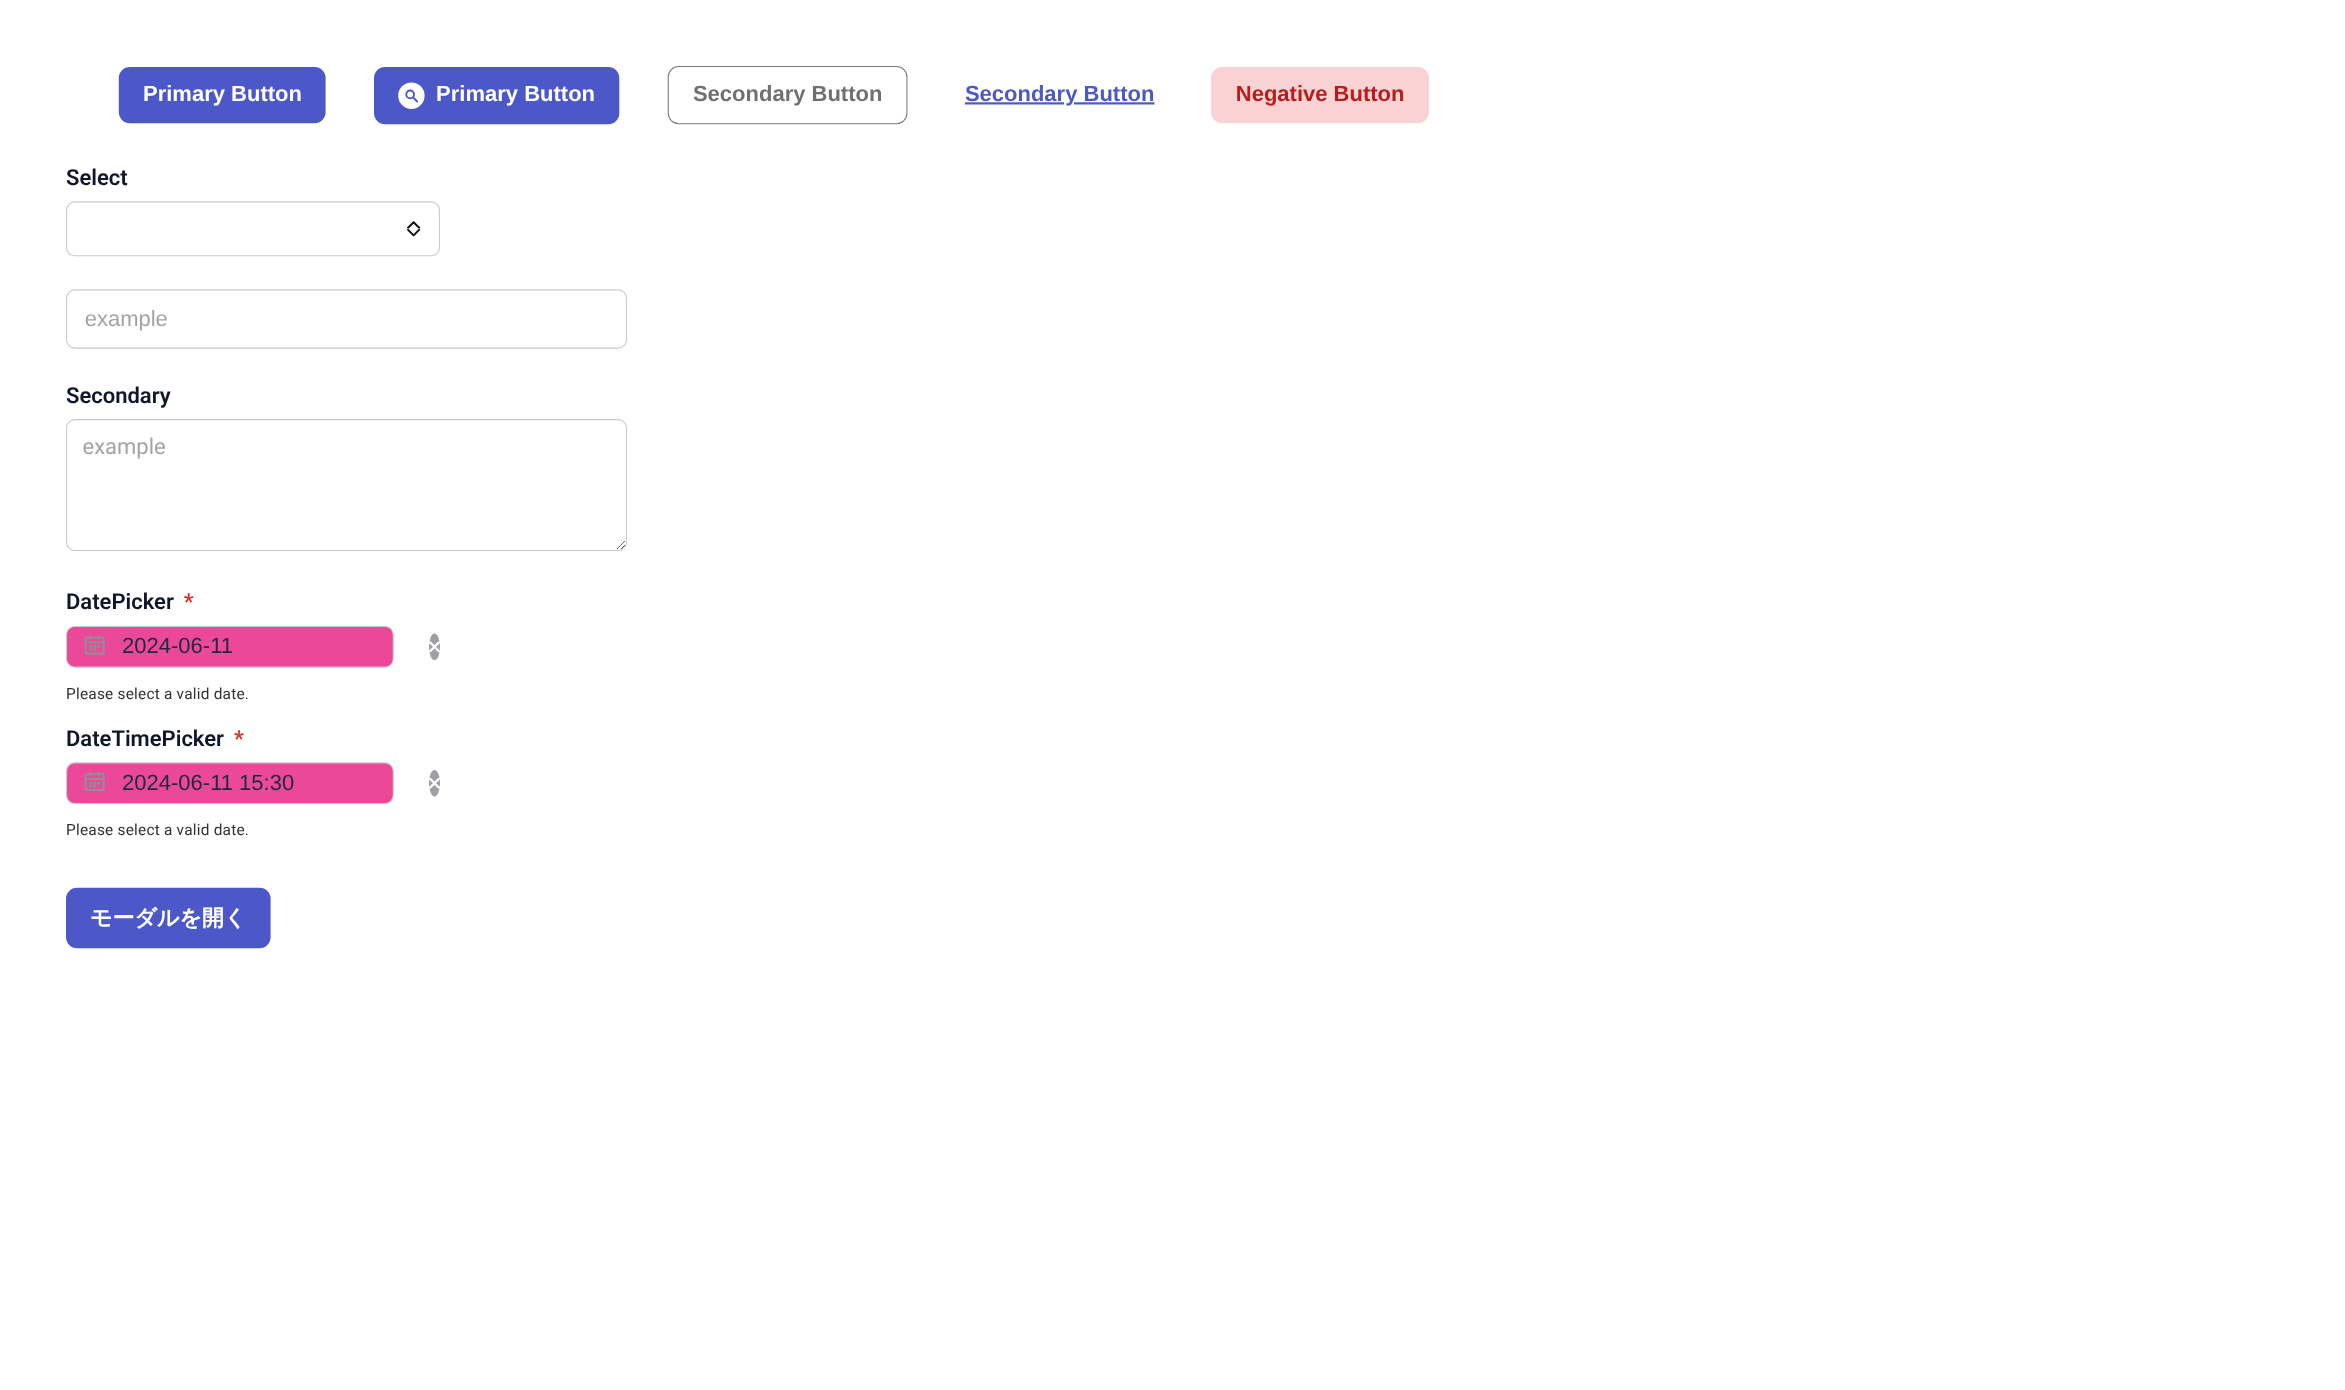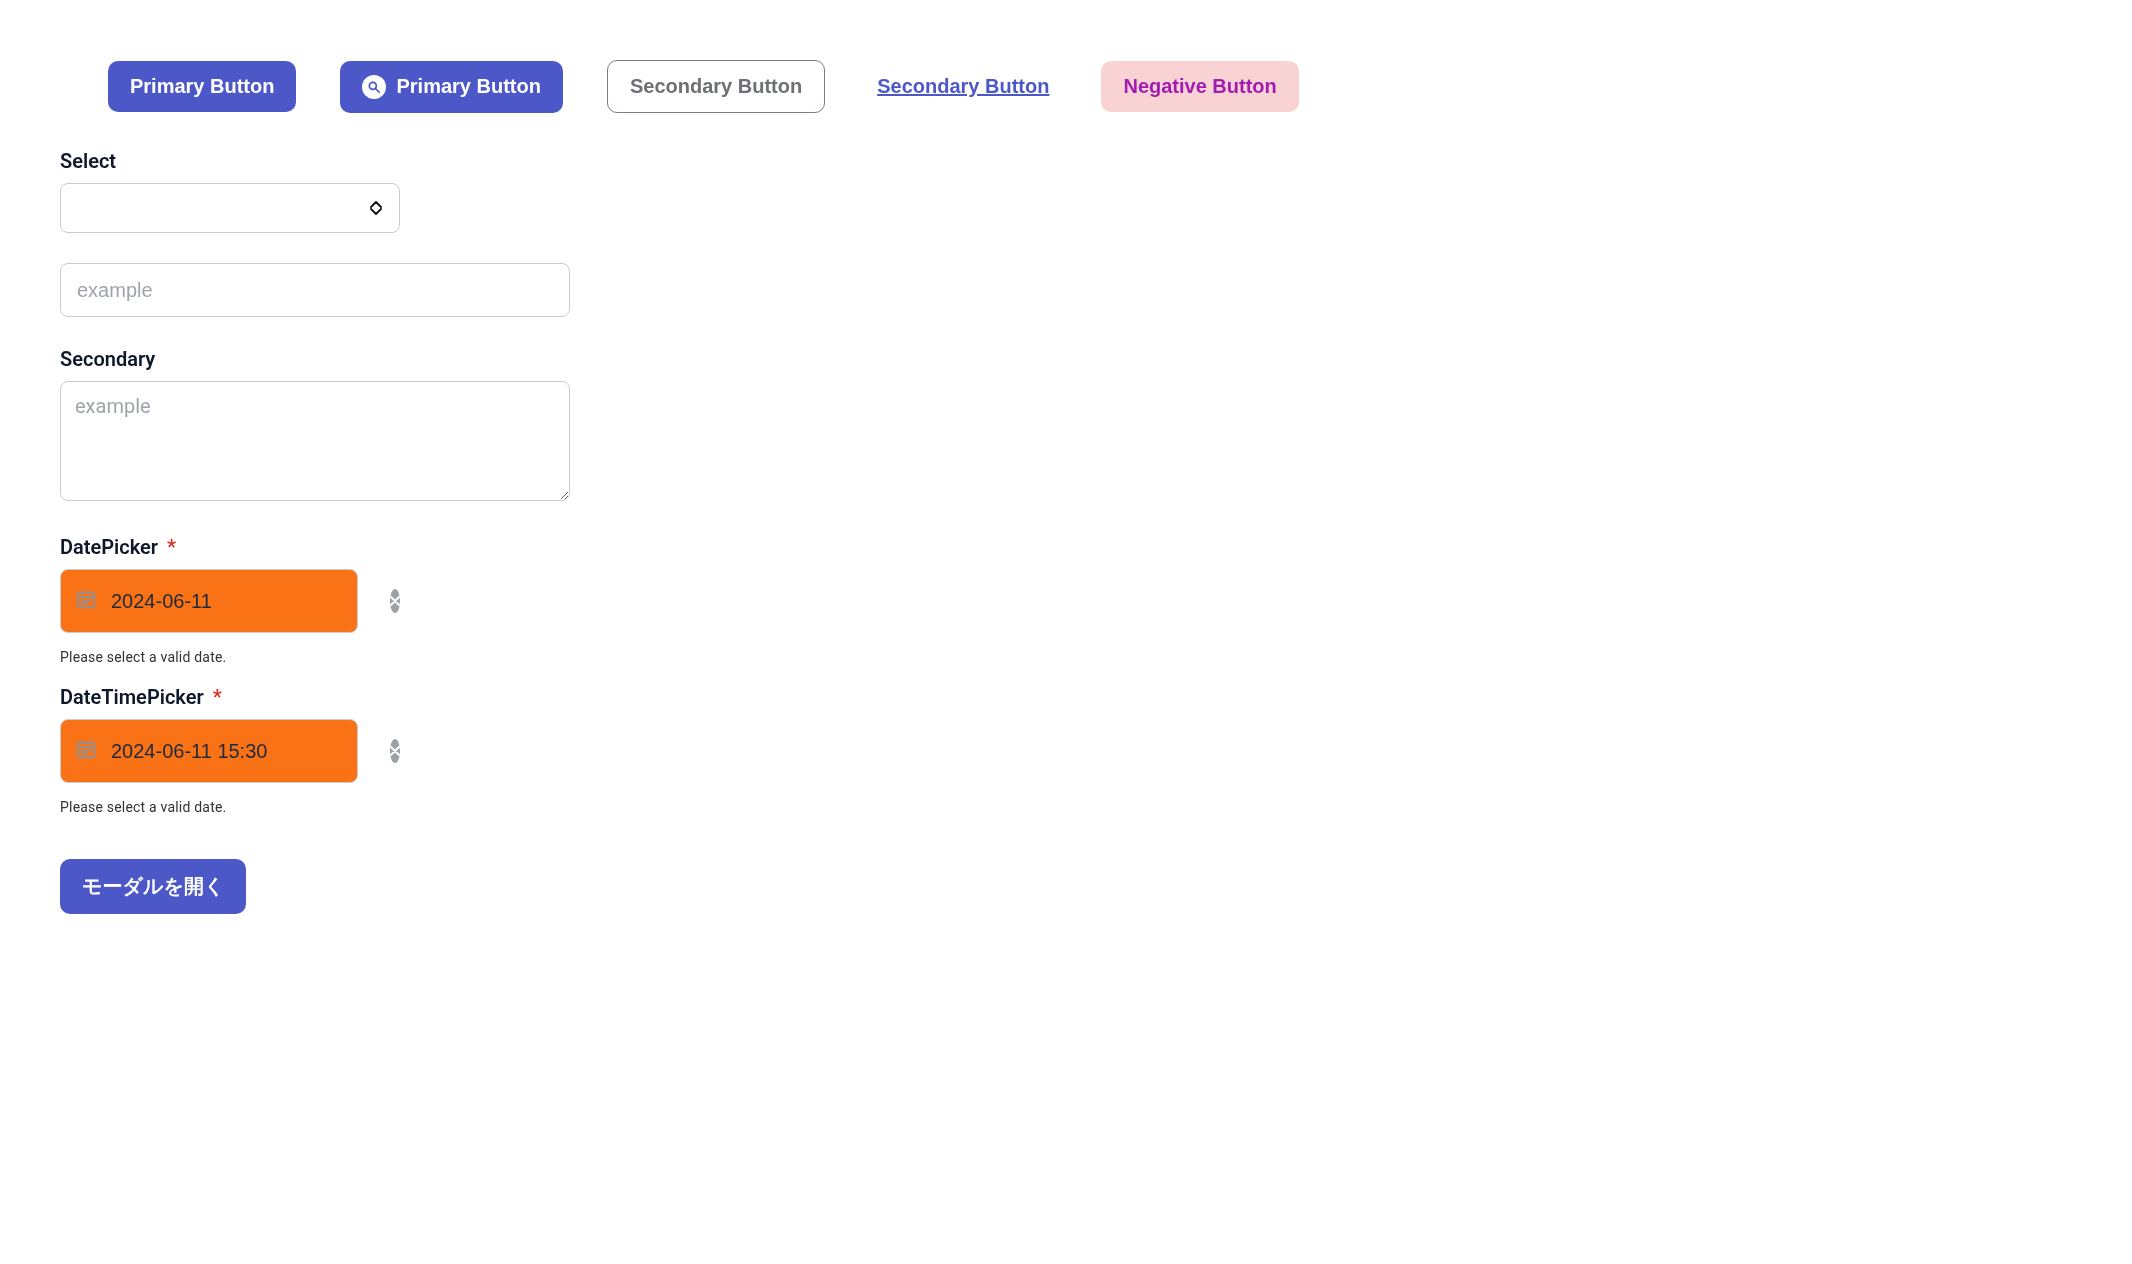--- a/index.html
+++ b/index.html
@@ -38,21 +38,21 @@
       border: 1px solid #7a7c80;
     }
     .btn-secondary-link {
       background: transparent;
       color: #4c58c7;
       text-decoration: underline;
       padding: 14px 8px;
     }
     .btn-negative {
       background: #f9d2d4;
-      color: #a21caf;
+      color: #b91c1c;
     }
     .icon-circle {
       width: 24px;
       height: 24px;
       border-radius: 50%;
       background: #fff;
       display: inline-flex;
       align-items: center;
       justify-content: center;
     }
@@ -114,25 +114,25 @@
     }
     .textarea-input::placeholder { color: #a0a3aa; }
     .date-row { display: flex; gap: 20px; flex-direction: column; }
     .date-col { display: flex; flex-direction: column; }
     .required-star { color: #d93025; margin-left: 4px; }
     .date-input-wrap {
       display: flex;
       align-items: center;
       gap: 14px;
       width: 298px;
-      height: 64px;
+      height: 38px;
       border: 1px solid #c9cbd0;
       border-radius: 8px;
       padding: 0 14px;
-      background: #f97316;
+      background: #ec4899;
     }
     .date-input-wrap.wide { width: 298px; align-items: center; }
     .date-value {
       flex: 1;
       font-size: 20px;
       color: #1e293b;
       border: none;
       outline: none;
       background: transparent;
     }

